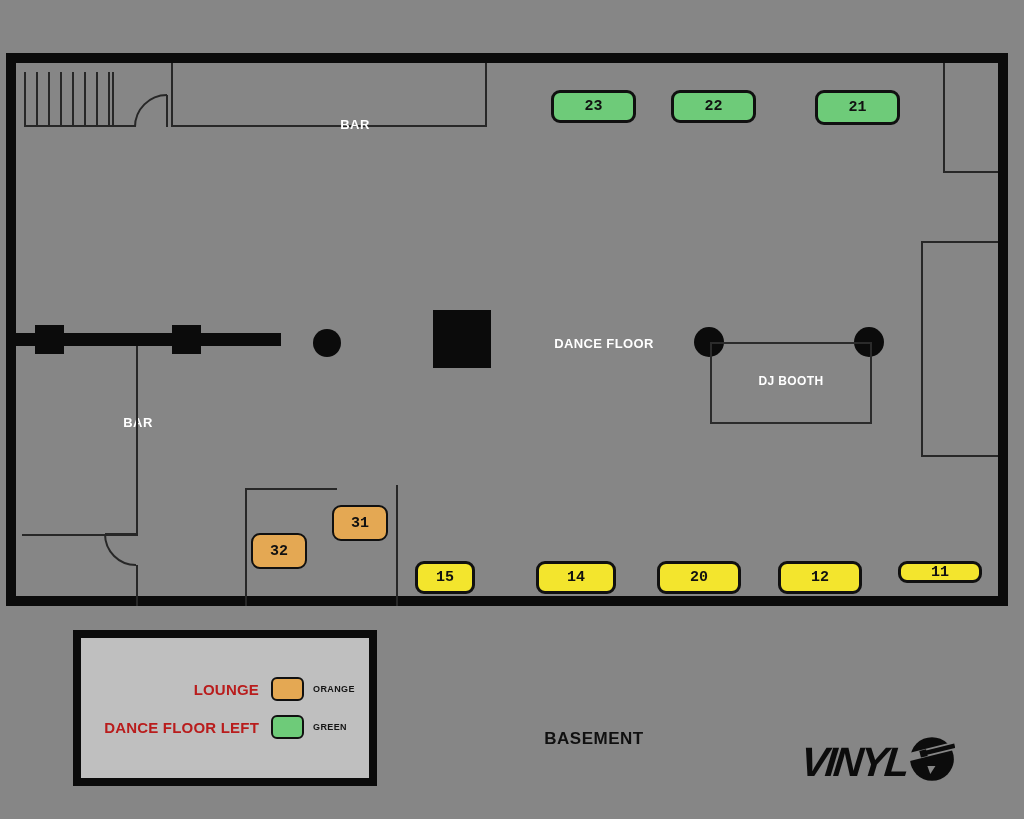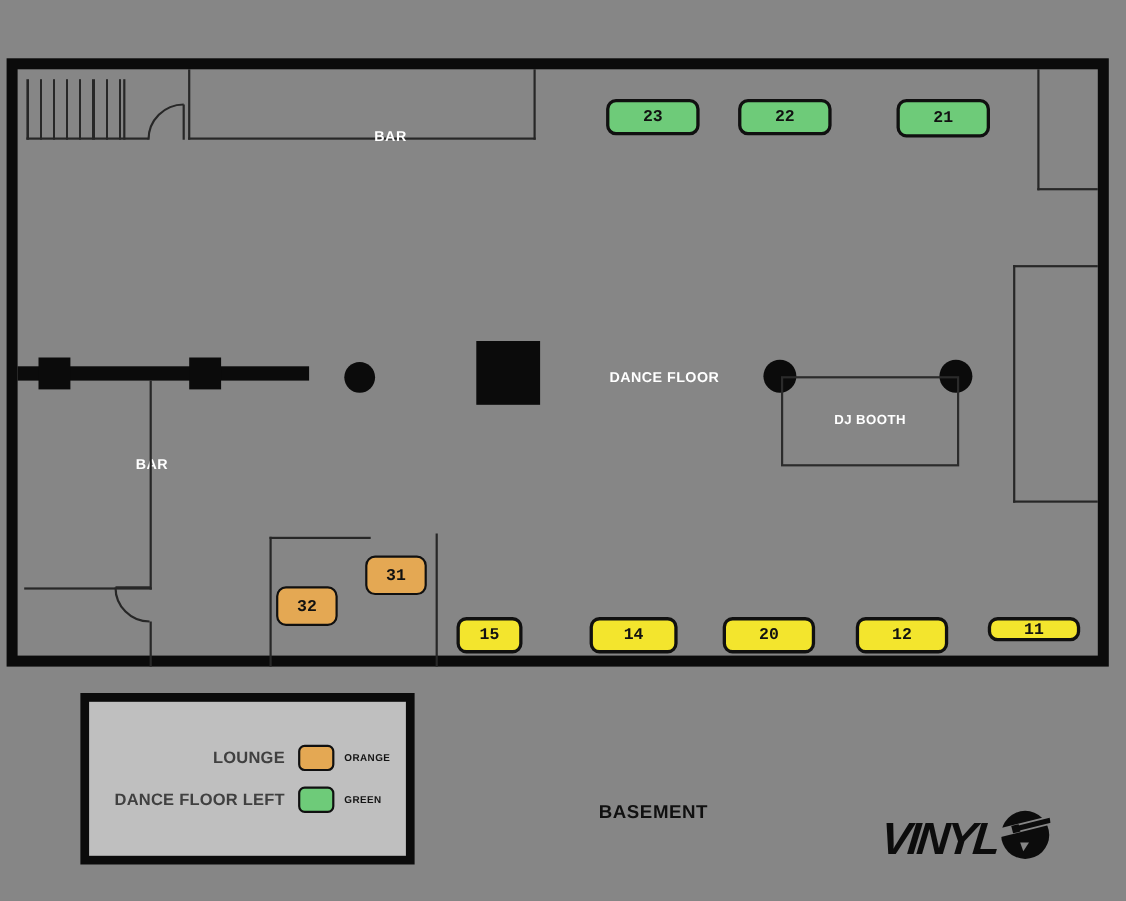--- a/index.html
+++ b/index.html
@@ -47,21 +47,21 @@
   .table.orange{background:#e4a853;border-width:2px;}
 
   
   .legend{
     position:absolute;left:73px;top:630px;width:304px;height:156px;
     background:#bfbfbf;border:8px solid #0b0b0b;box-sizing:border-box;
     display:flex;flex-direction:column;justify-content:center;gap:14px;
   }
   .legend-row{display:flex;align-items:center;}
   .legend-label{
-    width:178px;text-align:right;font-weight:bold;font-size:15px;color:#404040;
+    width:178px;text-align:right;font-weight:bold;font-size:15px;color:#b91c1c;
     letter-spacing:.2px;
   }
   .legend-swatch{
     width:33px;height:24px;border:2px solid #101010;border-radius:6px;
     margin-left:12px;box-sizing:border-box;flex:0 0 auto;
   }
   .legend-swatch.orange{background:#e4a853;}
   .legend-swatch.green{background:#6ecb79;}
   .legend-swatch.yellow{background:#f3e52d;}
   .legend-colorname{

